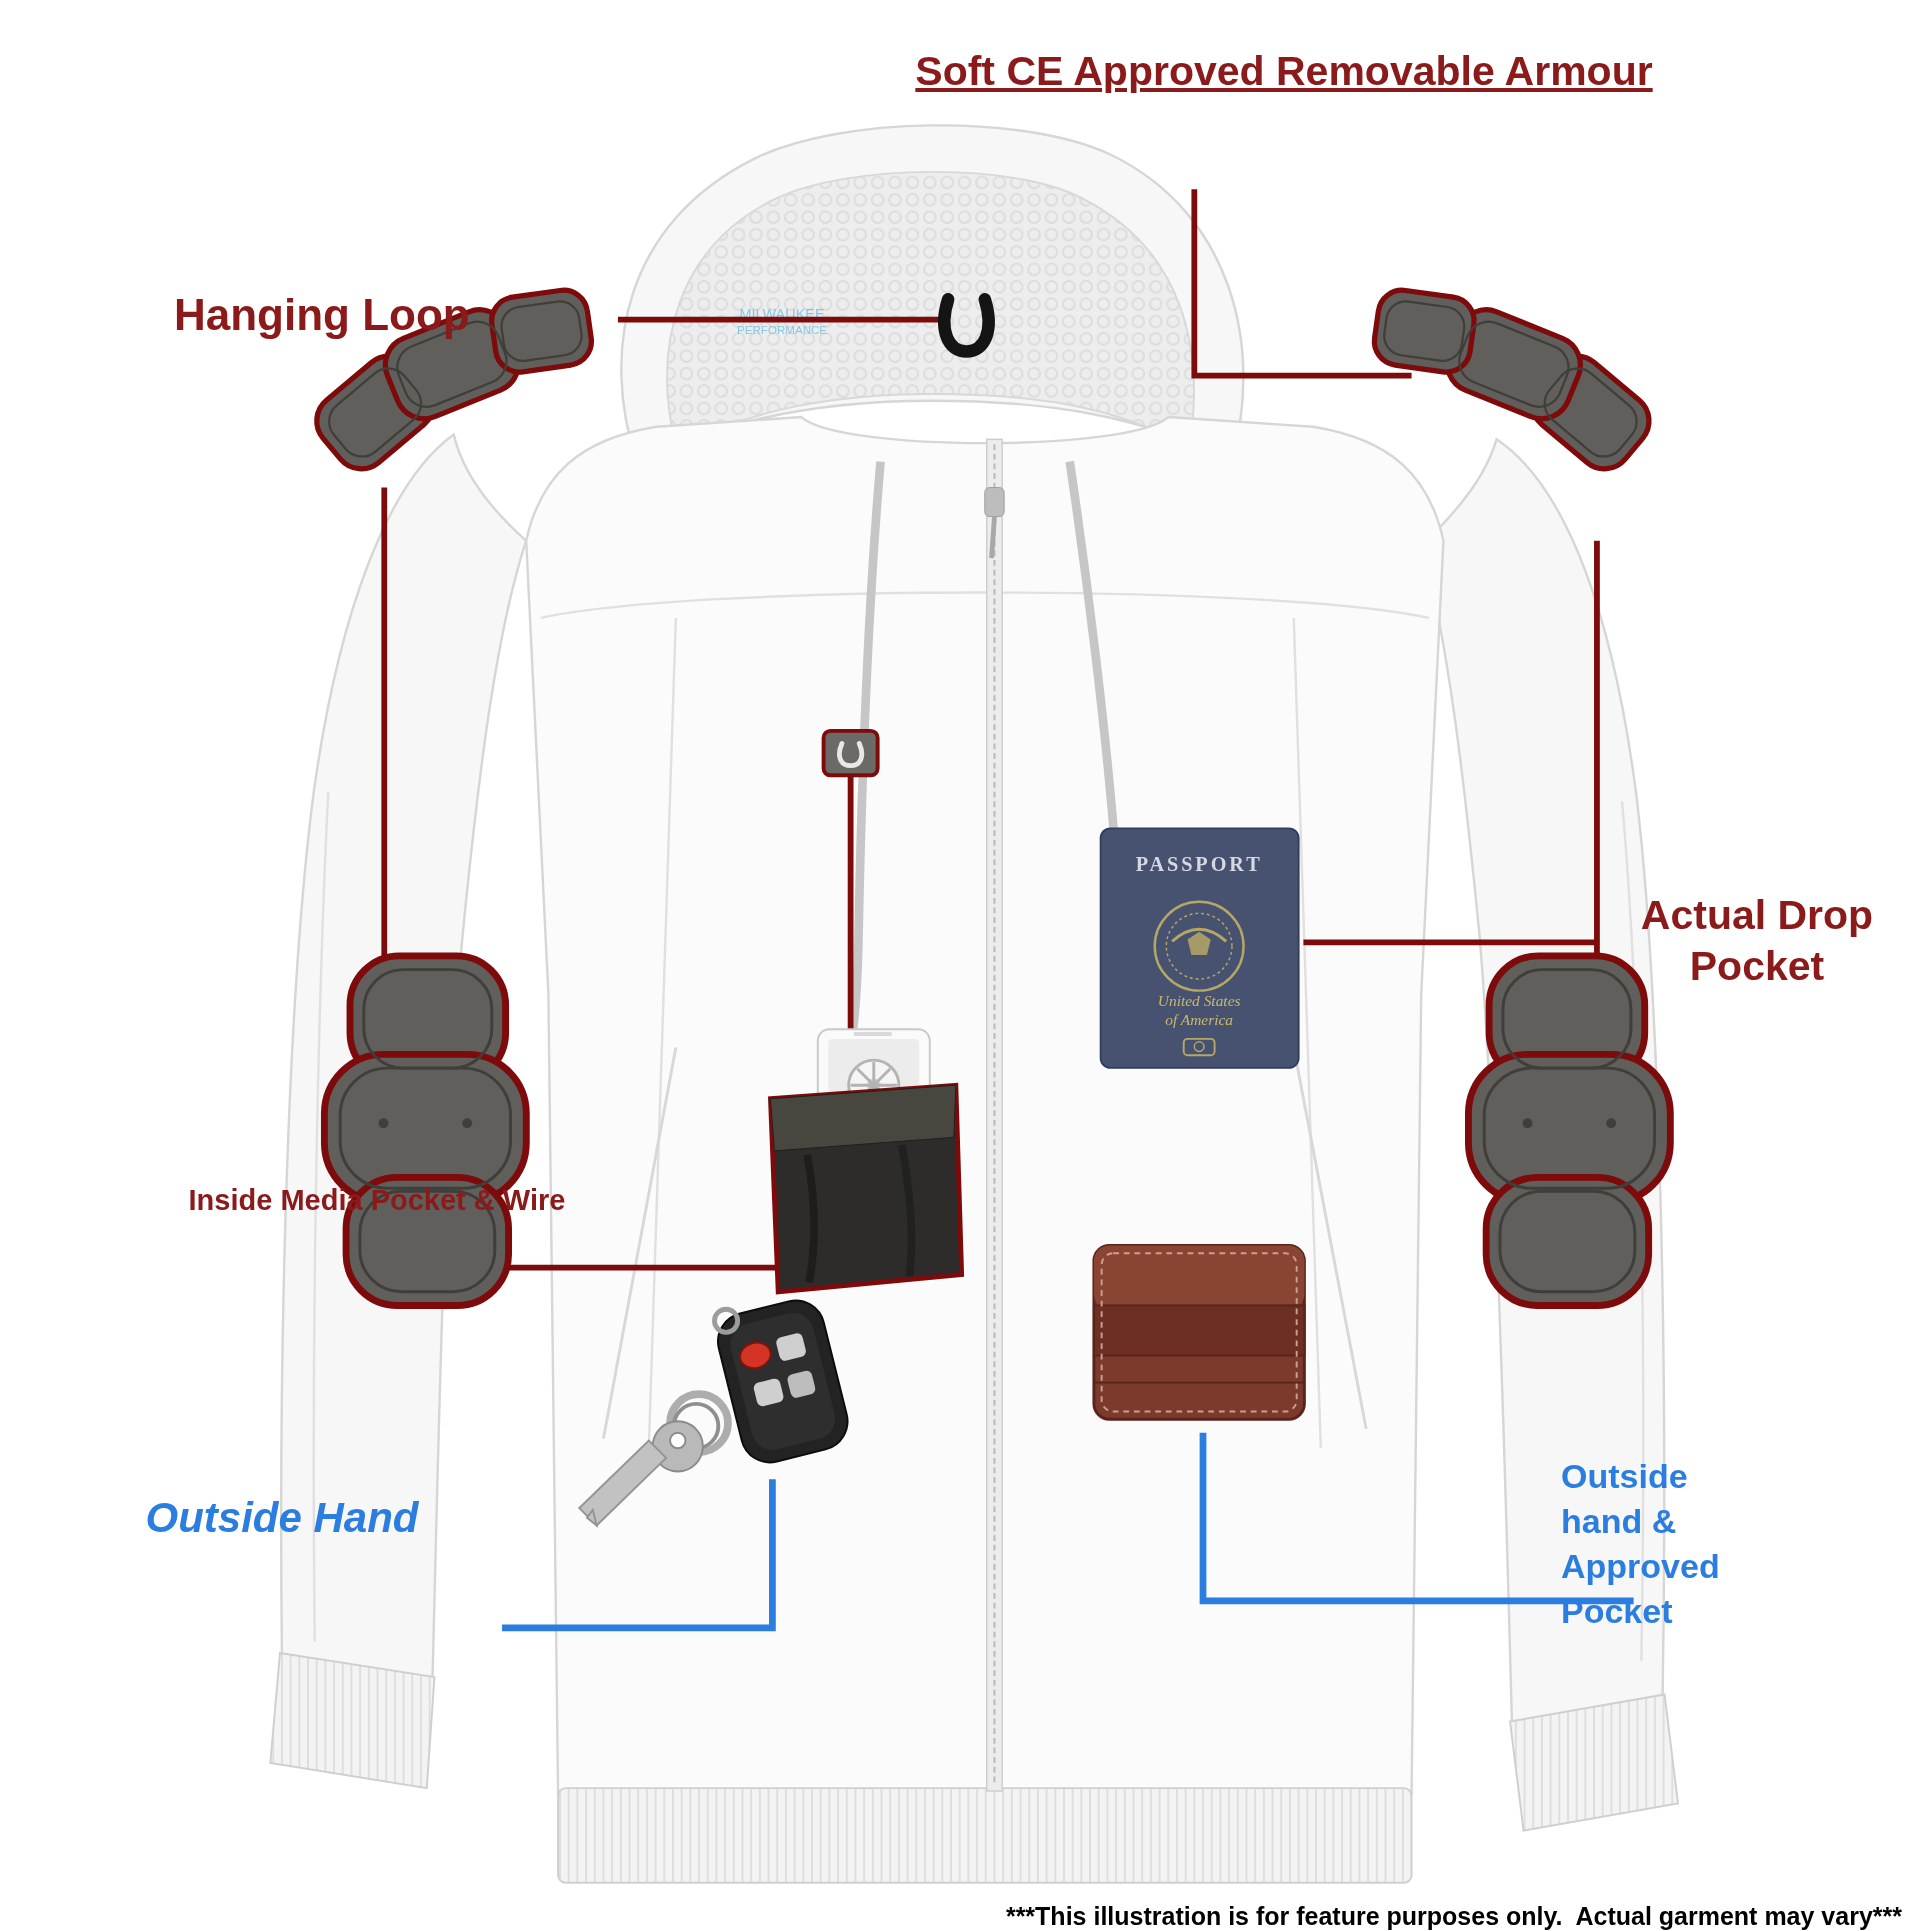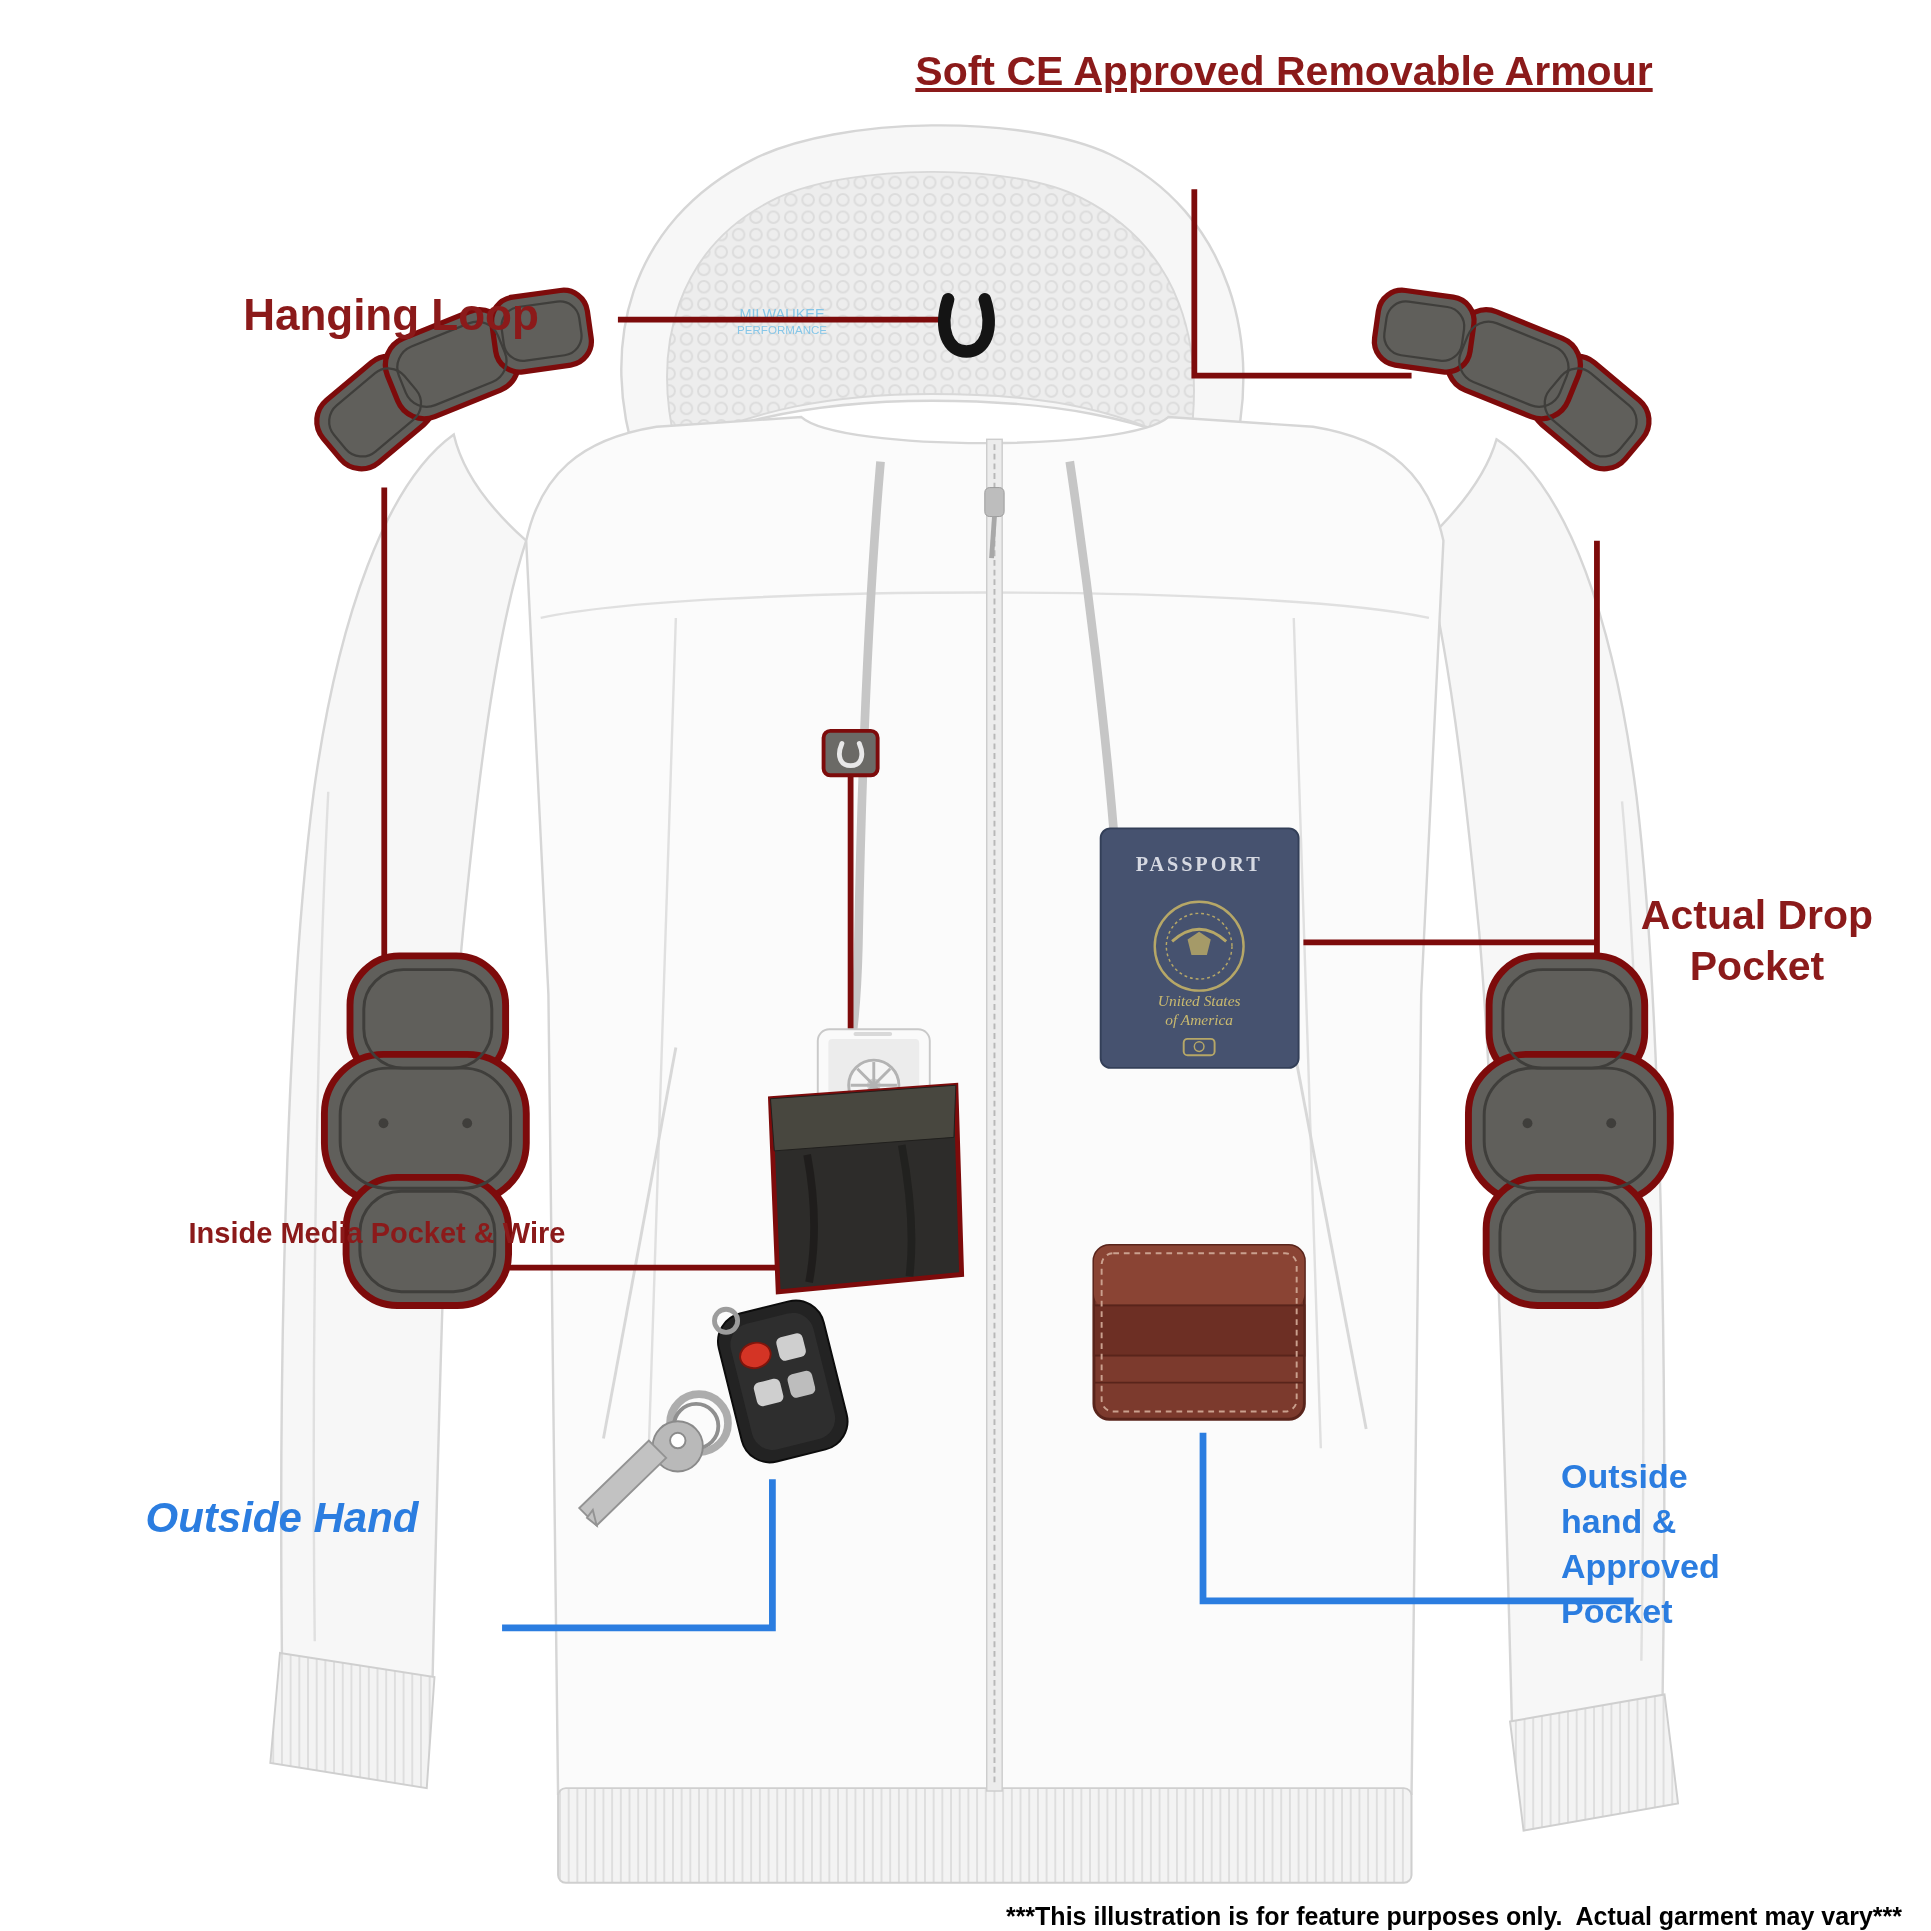--- a/index.html
+++ b/index.html
@@ -3,23 +3,23 @@
 <meta charset="utf-8">
 <style>
   html,body{margin:0;padding:0;background:#ffffff;}
   body{font-family:"Liberation Sans",sans-serif;}
   .stage{position:relative;width:1931px;height:1931px;background:#ffffff;overflow:hidden;}
   .scene{position:absolute;left:0;top:0;width:1931px;height:1931px;}
   .lbl{position:absolute;font-weight:bold;}
   .maroon{color:#8B1A1A;}
   .blue{color:#2B7DE0;}
   .title{left:801px;top:48px;width:966px;text-align:center;font-size:41px;text-decoration:underline;}
-  .lbl-hanging{left:174px;top:290px;width:434px;text-align:center;font-size:44px;}
+  .lbl-hanging{left:174px;top:290px;width:434px;text-align:left;font-size:44px;}
   .lbl-drop{left:1595px;top:890px;width:324px;text-align:center;font-size:41px;line-height:1.25;}
-  .lbl-media{left:124px;top:1182px;width:506px;text-align:center;font-size:29px;line-height:1.3;margin-top:33px;}
+  .lbl-media{left:124px;top:1182px;width:506px;text-align:center;font-size:29px;line-height:1.3;}
   .lbl-out-left{left:62px;top:1493px;width:440px;text-align:center;font-size:42px;line-height:1.2;font-style:italic;}
   .lbl-out-right{left:1561px;top:1454px;width:274px;text-align:left;font-size:34px;line-height:1.32;}
   .disclaimer{left:956px;top:1902px;width:946px;text-align:right;font-size:25px;color:#000000;white-space:pre-wrap;}
   
   .cloth{fill:#fbfbfb;stroke:#d6d6d6;stroke-width:2.5;}
   .cloth2{fill:#f7f7f7;stroke:#d6d6d6;stroke-width:2.5;}
   .seam{fill:none;stroke:#e0e0e0;stroke-width:2.5;}
   .pocketline{fill:none;stroke:#d8d8d8;stroke-width:3;}
   .red-line{fill:none;stroke:#7D0B0B;stroke-width:6;}
   .blue-line{fill:none;stroke:#2B7DE0;stroke-width:7;}

